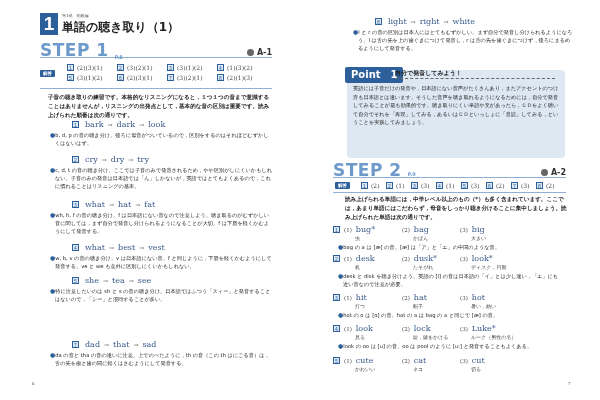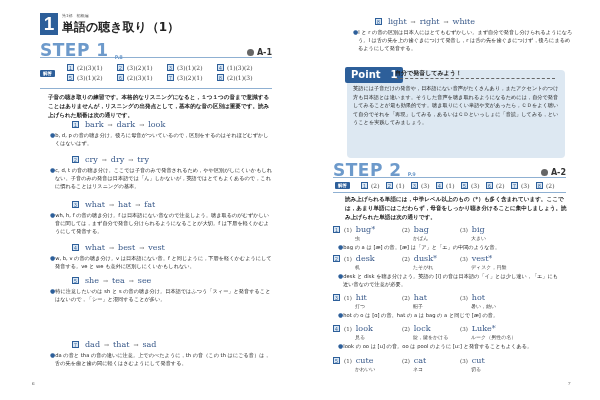--- a/index.html
+++ b/index.html
@@ -283,21 +283,21 @@
       <span class="w">
           <span class="paren">(1)</span>
           <span>desk</span>
         </span>
       <span class="w">
           <span class="paren">(2)</span>
           <span>dusk*</span>
         </span>
       <span class="w">
           <span class="paren">(3)</span>
-          <span>vest*</span>
+          <span>look*</span>
         </span>
     </div>
     <div class="meaning-row">
         <span>机</span>
         <span>たそがれ</span>
         <span>ディスク，円盤</span>
       </div>
     <div class="note"><span class="bullet">●</span><span>desk と disk を聴き分けよう。英語の [i] の音は日本語の「イ」とは少し違い，「エ」にも近い音なので注意が必要。</span></div>
   </div>
   <div class="r-item" style="top:293px; width:230px;">

